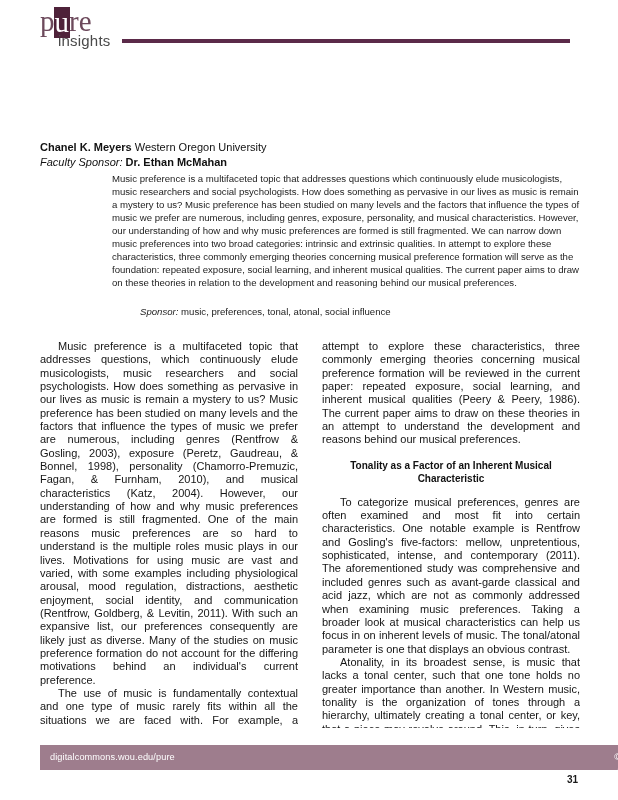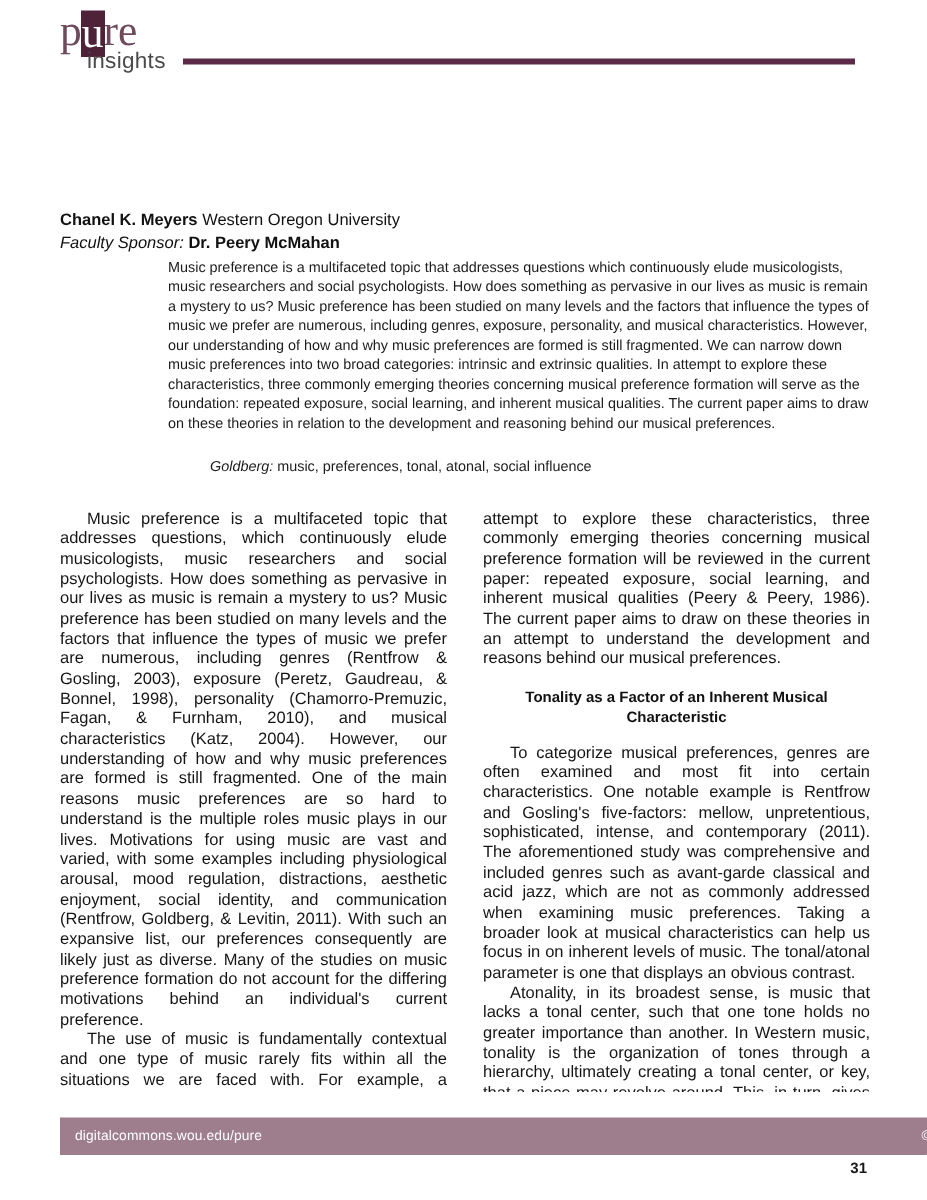--- a/index.html
+++ b/index.html
@@ -234,26 +234,26 @@
     <div class="logo-block">
       <div class="logo-pure"><span class="seg">p</span><span class="logo-u-box" style="background: rgb(78, 34, 57);">u</span><span class="seg">re</span></div>
       <div class="logo-insights">insights</div>
     </div>
     <div class="masthead-rule" style="background: rgb(91, 42, 73);"></div>
   </div>
 
 
   <div class="byline">
     <div><span class="author">Chanel K. Meyers</span> <span class="affil">Western Oregon University</span></div>
-    <div><span class="sponsor-label">Faculty Sponsor:</span> <span class="sponsor-name">Dr. Peery McMahan</span></div>
+    <div><span class="sponsor-label">Faculty Sponsor:</span> <span class="sponsor-name">Dr. Ethan McMahan</span></div>
   </div>
 
   <div class="abstract">Music preference is a multifaceted topic that addresses questions which continuously elude musicologists, music researchers and social psychologists. How does something as pervasive in our lives as music is remain a mystery to us? Music preference has been studied on many levels and the factors that influence the types of music we prefer are numerous, including genres, exposure, personality, and musical characteristics. However, our understanding of how and why music preferences are formed is still fragmented. We can narrow down music preferences into two broad categories: intrinsic and extrinsic qualities. In attempt to explore these characteristics, three commonly emerging theories concerning musical preference formation will serve as the foundation: repeated exposure, social learning, and inherent musical qualities. The current paper aims to draw on these theories in relation to the development and reasoning behind our musical preferences.</div>
 
-  <div class="keywords"><span class="kw-label">Goldberg:</span> <span>music, preferences, tonal, atonal, social influence</span></div>
+  <div class="keywords"><span class="kw-label">Sponsor:</span> <span>music, preferences, tonal, atonal, social influence</span></div>
 
   <div class="columns">
 
     <div class="col col-left">
       <p class="indent">Music preference is a multifaceted topic that addresses questions, which continuously elude musicologists, music researchers and social psychologists. How does something as pervasive in our lives as music is remain a mystery to us? Music preference has been studied on many levels and the factors that influence the types of music we prefer are numerous, including genres (Rentfrow &amp; Gosling, 2003), exposure (Peretz, Gaudreau, &amp; Bonnel, 1998), personality (Chamorro-Premuzic, Fagan, &amp; Furnham, 2010), and musical characteristics (Katz, 2004). However, our understanding of how and why music preferences are formed is still fragmented. One of the main reasons music preferences are so hard to understand is the multiple roles music plays in our lives. Motivations for using music are vast and varied, with some examples including physiological arousal, mood regulation, distractions, aesthetic enjoyment, social identity, and communication (Rentfrow, Goldberg, &amp; Levitin, 2011). With such an expansive list, our preferences consequently are likely just as diverse. Many of the studies on music preference formation do not account for the differing motivations behind an individual's current preference.</p>
       <p class="indent">The use of music is fundamentally contextual and one type of music rarely fits within all the situations we are faced with. For example, a particular type of music may be suitable for relaxation, but not for working out (Rentfrow, Goldberg, &amp; Levitin, 2011). We can narrow down the factors that influence music preferences into two broad categories: intrinsic and extrinsic qualities. Intrinsic qualities include inherent musical qualities such as structure, melody, and timbre, while extrinsic qualities include personality, social influence, and emotions. In</p>
     </div>
 
     <div class="col col-right">
       <p>attempt to explore these characteristics, three commonly emerging theories concerning musical preference formation will be reviewed in the current paper: repeated exposure, social learning, and inherent musical qualities (Peery &amp; Peery, 1986). The current paper aims to draw on these theories in an attempt to understand the development and reasons behind our musical preferences.</p>

